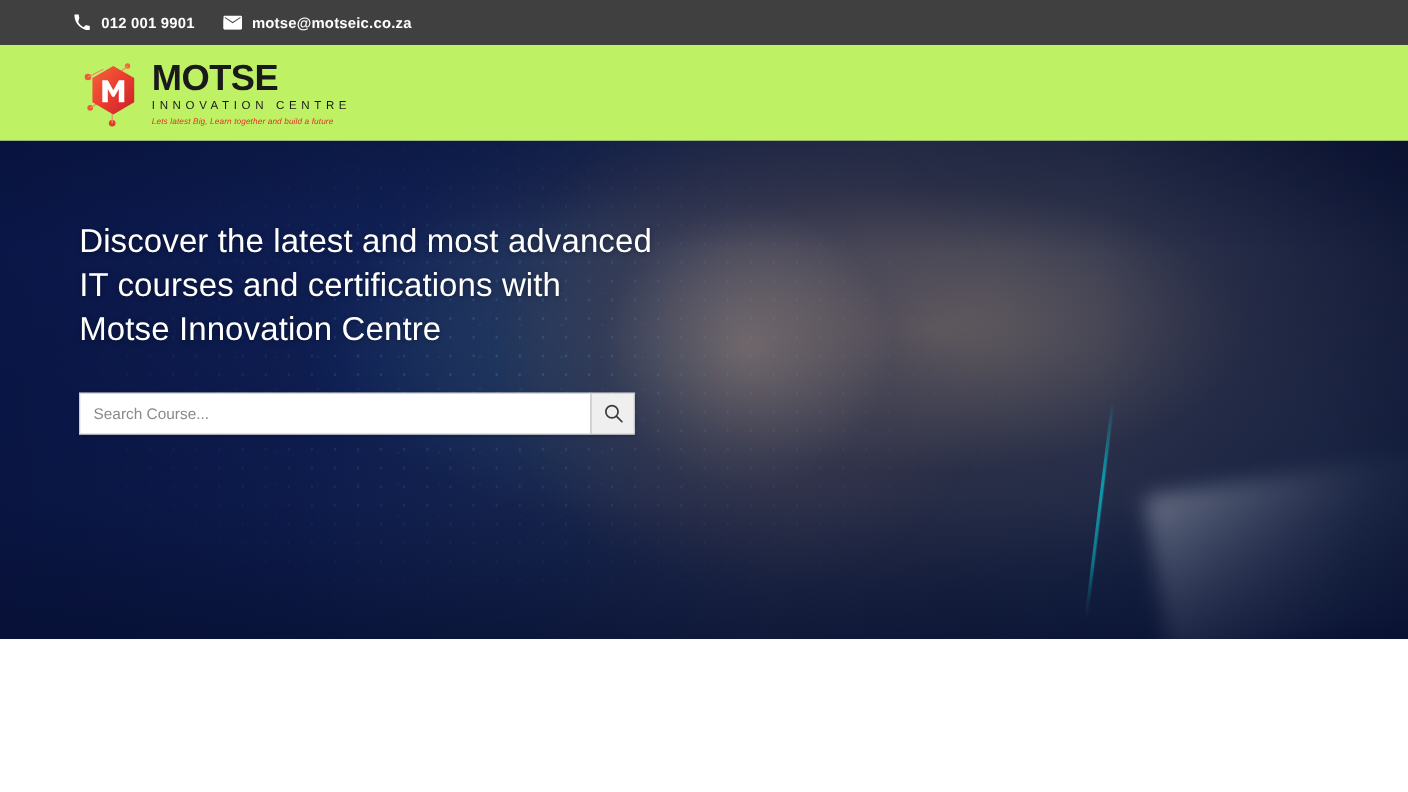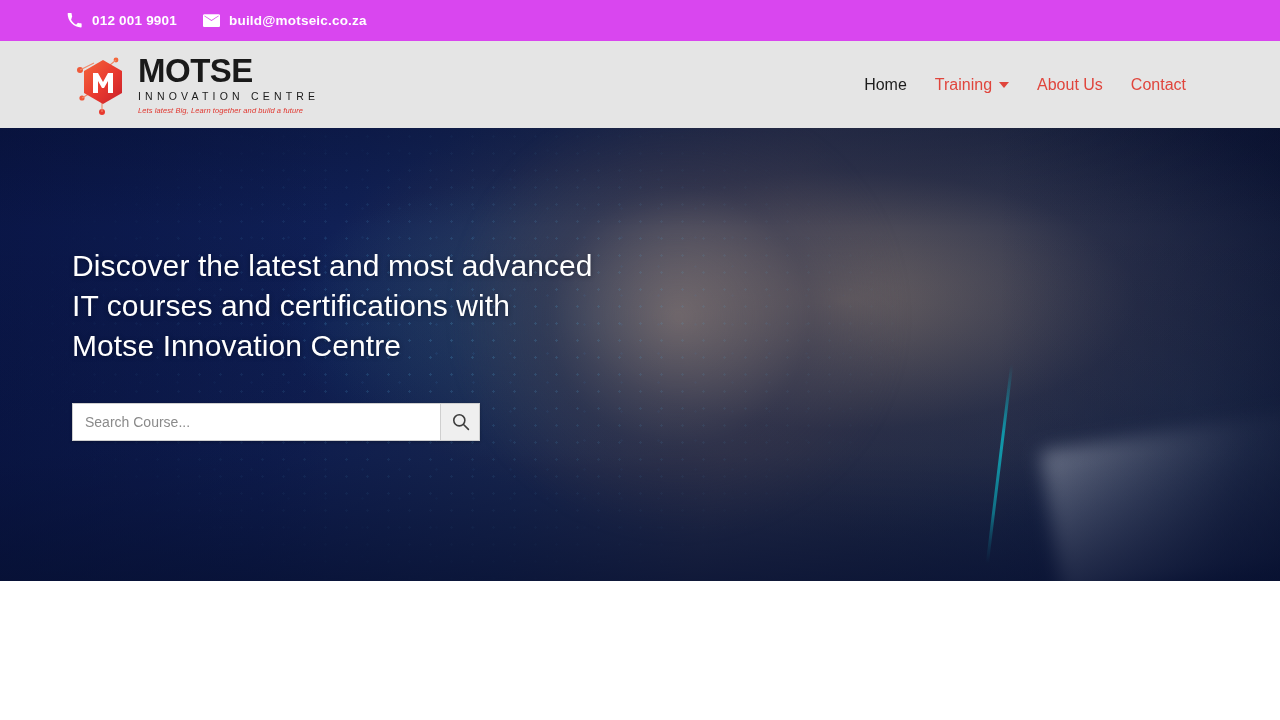--- a/index.html
+++ b/index.html
@@ -8,21 +8,21 @@
     width: 1280px;
     height: 720px;
     overflow: hidden;
     font-family: "Liberation Sans", sans-serif;
     background: #ffffff;
   }
 
   
   .topbar {
     height: 41px;
-    background: #d946ef;
+    background: #404040;
     display: flex;
     align-items: center;
     padding-left: 66px;
     color: #ffffff;
   }
   .topbar-item {
     display: flex;
     align-items: center;
     font-size: 13.5px;
     font-weight: bold;
@@ -36,21 +36,21 @@
     justify-content: center;
     width: 17px;
     height: 16px;
     margin-right: 9px;
   }
   .topbar-item .tb-icon svg { display: block; }
 
   
   .header {
     height: 87px;
-    background: #e5e5e5;
+    background: #bef264;
     display: flex;
     align-items: center;
     justify-content: space-between;
     padding: 0 94px 0 72px;
     position: relative;
   }
   .logo {
     display: flex;
     align-items: center;
     position: relative;
@@ -158,36 +158,36 @@
   .hero-bg .vignette {
     position: absolute; inset: 0;
     background:
       linear-gradient(180deg, rgba(5,12,40,.30) 0%, rgba(5,12,40,0) 22%, rgba(5,12,40,.18) 72%, rgba(6,15,48,.72) 100%),
       linear-gradient(90deg, rgba(8,18,62,.55) 0%, rgba(8,18,62,0) 26%, rgba(8,18,62,0) 78%, rgba(6,14,44,.45) 100%);
   }
 
   .hero-inner {
     position: relative;
     padding-left: 72px;
-    padding-top: 118px;
+    padding-top: 72px;
   }
   .hero-title {
     color: #ffffff;
     font-size: 30px;
     line-height: 1.34;
     font-weight: 500;
     letter-spacing: .1px;
     text-shadow: 0 1px 5px rgba(0,0,0,.35);
     white-space: pre-line;
   }
 
   .searchbar {
     margin-top: 36px;
     display: flex;
-    width: 408px;
+    width: 505px;
     height: 38px;
     box-shadow: 0 1px 3px rgba(0,0,0,.25);
   }
   .search-input {
     flex: 1;
     border: 1px solid #cfcfcf;
     border-right: none;
     background: #ffffff;
     font-size: 14px;
     color: #333;
@@ -226,21 +226,21 @@
     </span>
     <span>012 001 9901</span>
   </div>
   <div class="topbar-item">
     <span class="tb-icon">
       <svg width="17" height="13" viewBox="0 0 24 18" fill="#ffffff">
         <path d="M2 0h20c1.1 0 2 .9 2 2v14c0 1.1-.9 2-2 2H2c-1.1 0-2-.9-2-2V2C0 .9.9 0 2 0zm10 9.8L22 3.1V2L12 8.3 2 2v1.1l10 6.7z"></path>
         <path d="M0 4.9V16c0 1.1.9 2 2 2h20c1.1 0 2-.9 2-2V4.9l-12 7.6L0 4.9z"></path>
       </svg>
     </span>
-    <span>build@motseic.co.za</span>
+    <span>motse@motseic.co.za</span>
   </div>
 </div>
 
 <div class="header">
 
   <div class="logo">
     <div class="logo-mark">
       <svg width="62" height="62" viewBox="0 0 62 62">
         <defs>
           <linearGradient id="hexg" x1="0" y1="0" x2="1" y2="1">
@@ -258,35 +258,20 @@
         <path d="M21 39 L21 19 L26 19 L31 28 L36 19 L41 19 L41 39 L36 39 L36 27 L32 34 L30 34 L26 27 L26 39 Z" fill="#ffffff"></path>
       </svg>
     </div>
     <div class="logo-text">
       <div class="logo-title">MOTSE</div>
       <div class="logo-sub">INNOVATION CENTRE</div>
       <div class="logo-tag">Lets latest Big, Learn together and build a future</div>
     </div>
   </div>
 
-  <div class="nav">
-    <a class="nav-item active" href="#">
-      <span>Home</span>
-    </a>
-    <a class="nav-item" href="#">
-      <span>Training</span>
-      <span class="caret"></span>
-    </a>
-    <a class="nav-item" href="#">
-      <span>About Us</span>
-    </a>
-    <a class="nav-item" href="#">
-      <span>Contact</span>
-    </a>
-  </div>
 </div>
 
 <div class="hero">
   <div class="hero-bg">
     <div class="sky"></div>
     <div class="face"></div>
     <div class="datadots"></div>
     <div class="screenglow"></div>
     <div class="tealedge"></div>
     <div class="vignette"></div>

